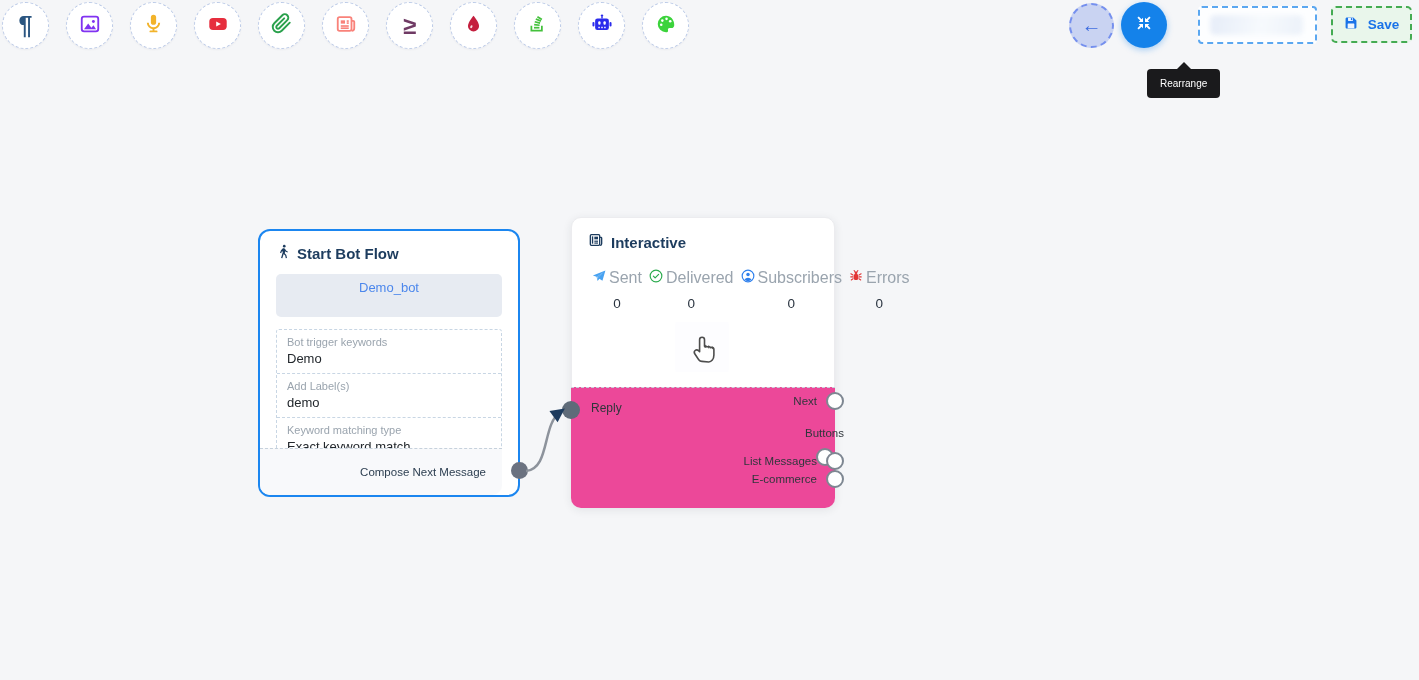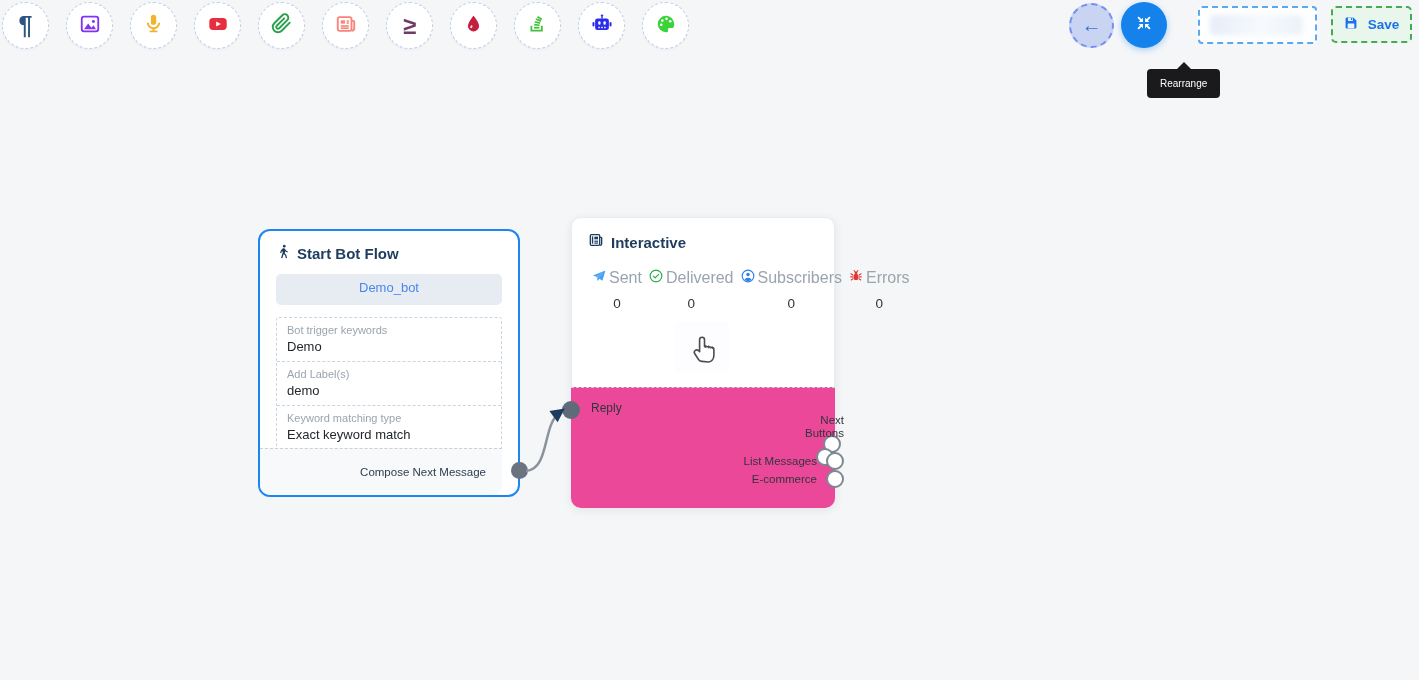--- a/index.html
+++ b/index.html
@@ -33,21 +33,21 @@
              background:linear-gradient(100deg,#e9eff9 10%,#f7fafd 55%,#eef3fa 90%); filter:blur(2px); }
   .save-btn { position:absolute; left:1331px; top:6px; width:81px; height:37px; background:#e9f6eb;
              border:2px dashed #44ab52; border-radius:5px; display:flex; align-items:center; justify-content:center;
              gap:10px; color:#1a73e8; font-size:13.5px; font-weight:bold; cursor:pointer;text-align:center; }
 
   
   .start-node { position:absolute; left:258px; top:229px; width:262px; height:268px; background:#fff;
              border:2px solid #1b86f0; border-radius:12px; z-index:2; cursor:grab; }
   .sn-header { display:flex; align-items:center; gap:6px; padding:13px 16px 8px; }
   .node-title { font-size:15px; font-weight:bold; color:#1d3c5e; }
-  .bot-name { margin:3px 16px 0; height:31px; background:#e7ebf2; border-radius:5px; text-align:center;
+  .bot-name { margin:3px 16px 0; height:43px; background:#e7ebf2; border-radius:5px; text-align:center;
              line-height:27px; font-size:13px; color:#4c87ec; cursor:pointer; }
   .fields { margin:12px 16px 0; border:1px dashed #c8d6e4; border-radius:3px; }
   .field { padding:6px 10px 7px; }
   .field + .field { border-top:1px dashed #c8d6e4; }
   .f-label { font-size:11px; color:#9aa4ae; margin-bottom:3px; }
   .f-value { font-size:13px; color:#22272c; }
   .sn-footer { position:absolute; left:0; right:16px; bottom:0; height:47px; background:#f8f9fb;
              border-top:1px dashed #c6d1dc; border-radius:0 0 10px 10px; display:flex; align-items:center;
              justify-content:flex-end; padding-right:16px; font-size:11.5px; color:#2c3e50; cursor:pointer; }
   .out-socket { position:absolute; right:-10px; bottom:16px; width:17px; height:17px; border-radius:50%;
@@ -321,21 +321,21 @@
           <span>Errors</span>
         </div>
         <div class="stat-val">0</div>
       </div>
     </div>
 
     <div class="in-bottom">
       <div class="in-socket"></div>
       <div class="reply-label">Reply</div>
 
-      <div class="out-row" style="top:26px;flex-direction:column;">
+      <div class="out-row" style="top:4px;">
         <span class="lbl">Next</span>
         <span class="out-circle"></span>
       </div>
       <div class="out-row" style="top:39px;flex-direction:column;">
         <span class="lbl">Buttons</span>
         <span class="out-circle"></span>
       </div>
       <div class="out-row" style="top:64px;">
         <span class="lbl">List Messages</span>
         <span class="out-circle"></span>

